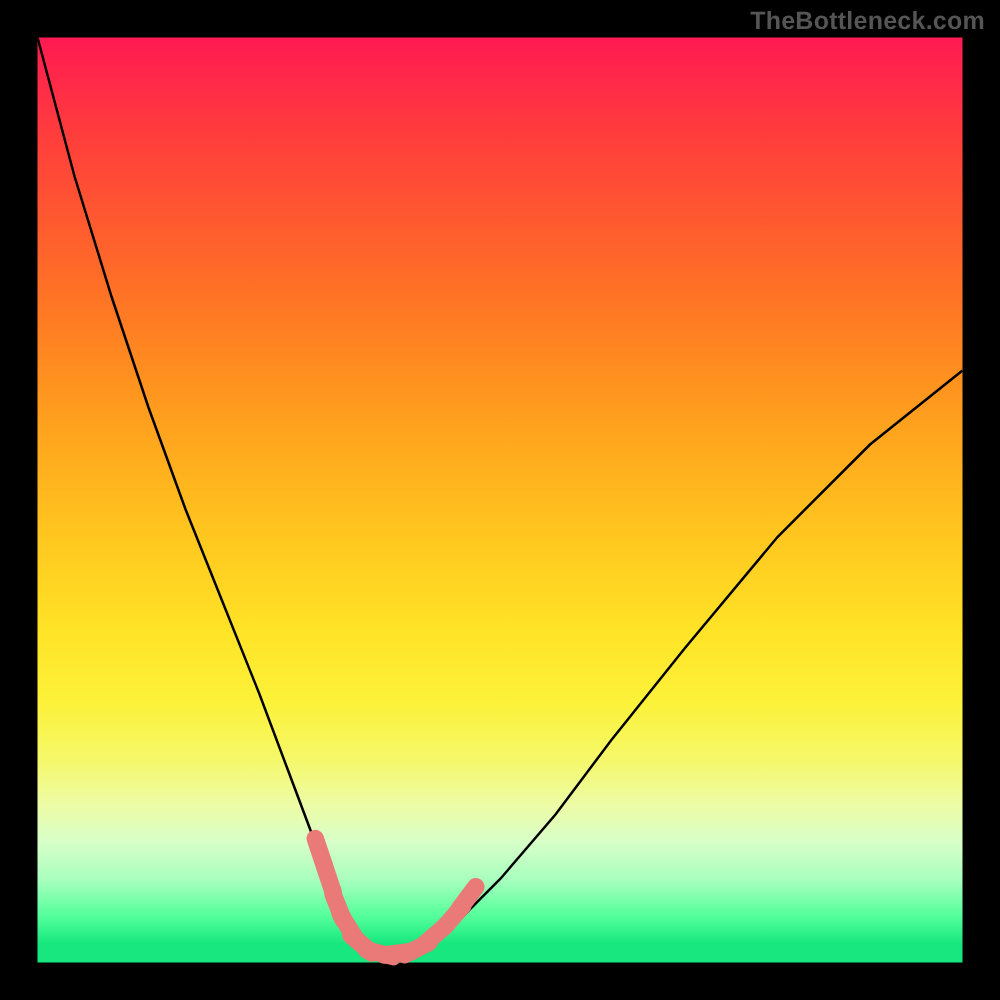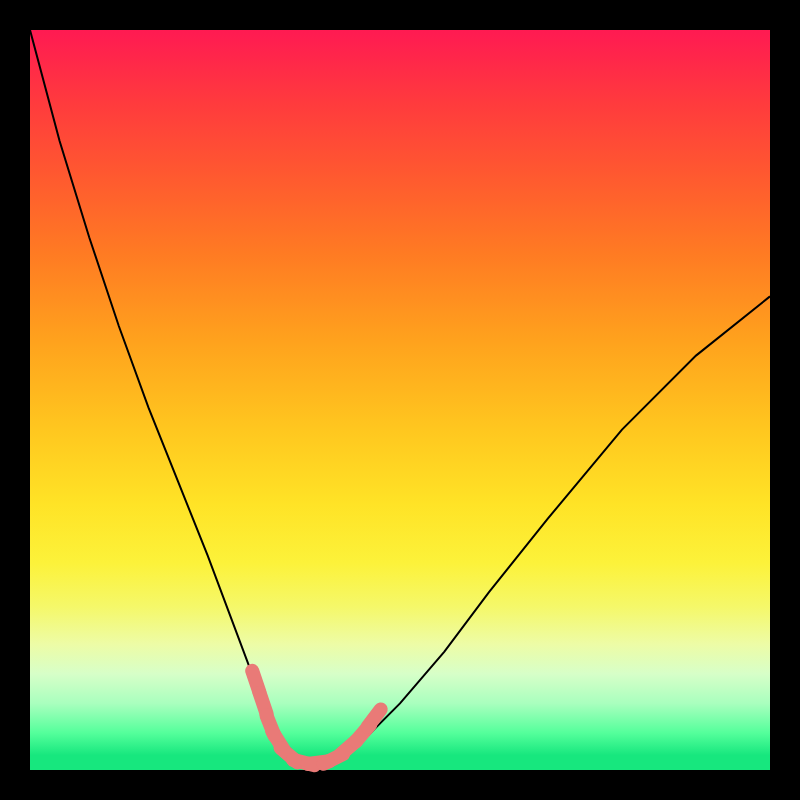--- a/index.html
+++ b/index.html
@@ -57,20 +57,21 @@
     top: 0;
     width: 740px;
     height: 740px;
     overflow: visible;
   }
 </style>
 </head>
 <body>
 
 <div class="frame">
+  <div class="watermark">TheBottleneck.com</div>
   <div class="plot-area">
     <svg class="curve" viewBox="0 0 740 740">
       <g id="curve-group">
           <path d="M0.0 0.0 L29.6 111.0 L59.2 207.2 L88.8 296.0 L118.4 377.4 L148.0 451.4 L177.6 525.4 L199.8 584.6 L222.0 643.8 L236.8 680.8 L251.6 710.4 L266.4 725.2 L281.2 732.6 L296.0 732.6 L310.8 725.2 L333.0 710.4 L370.0 673.4 L414.4 621.6 L458.8 562.4 L518.0 488.4 L592.0 399.6 L666.0 325.6 L740.0 266.4" fill="none" stroke="#000000" stroke-width="2"></path>
         </g>
       <g id="marker-group">
           <line x1="222.2" y1="640.8" x2="229.2" y2="661.6" stroke="#e97a77" stroke-width="14" stroke-linecap="round"></line>
           <line x1="229.6" y1="663.0" x2="236.6" y2="683.8" stroke="#e97a77" stroke-width="14" stroke-linecap="round"></line>
           <line x1="236.4" y1="685.4" x2="244.6" y2="705.8" stroke="#e97a77" stroke-width="14" stroke-linecap="round"></line>
           <line x1="242.1" y1="701.1" x2="253.7" y2="719.7" stroke="#e97a77" stroke-width="14" stroke-linecap="round"></line>

